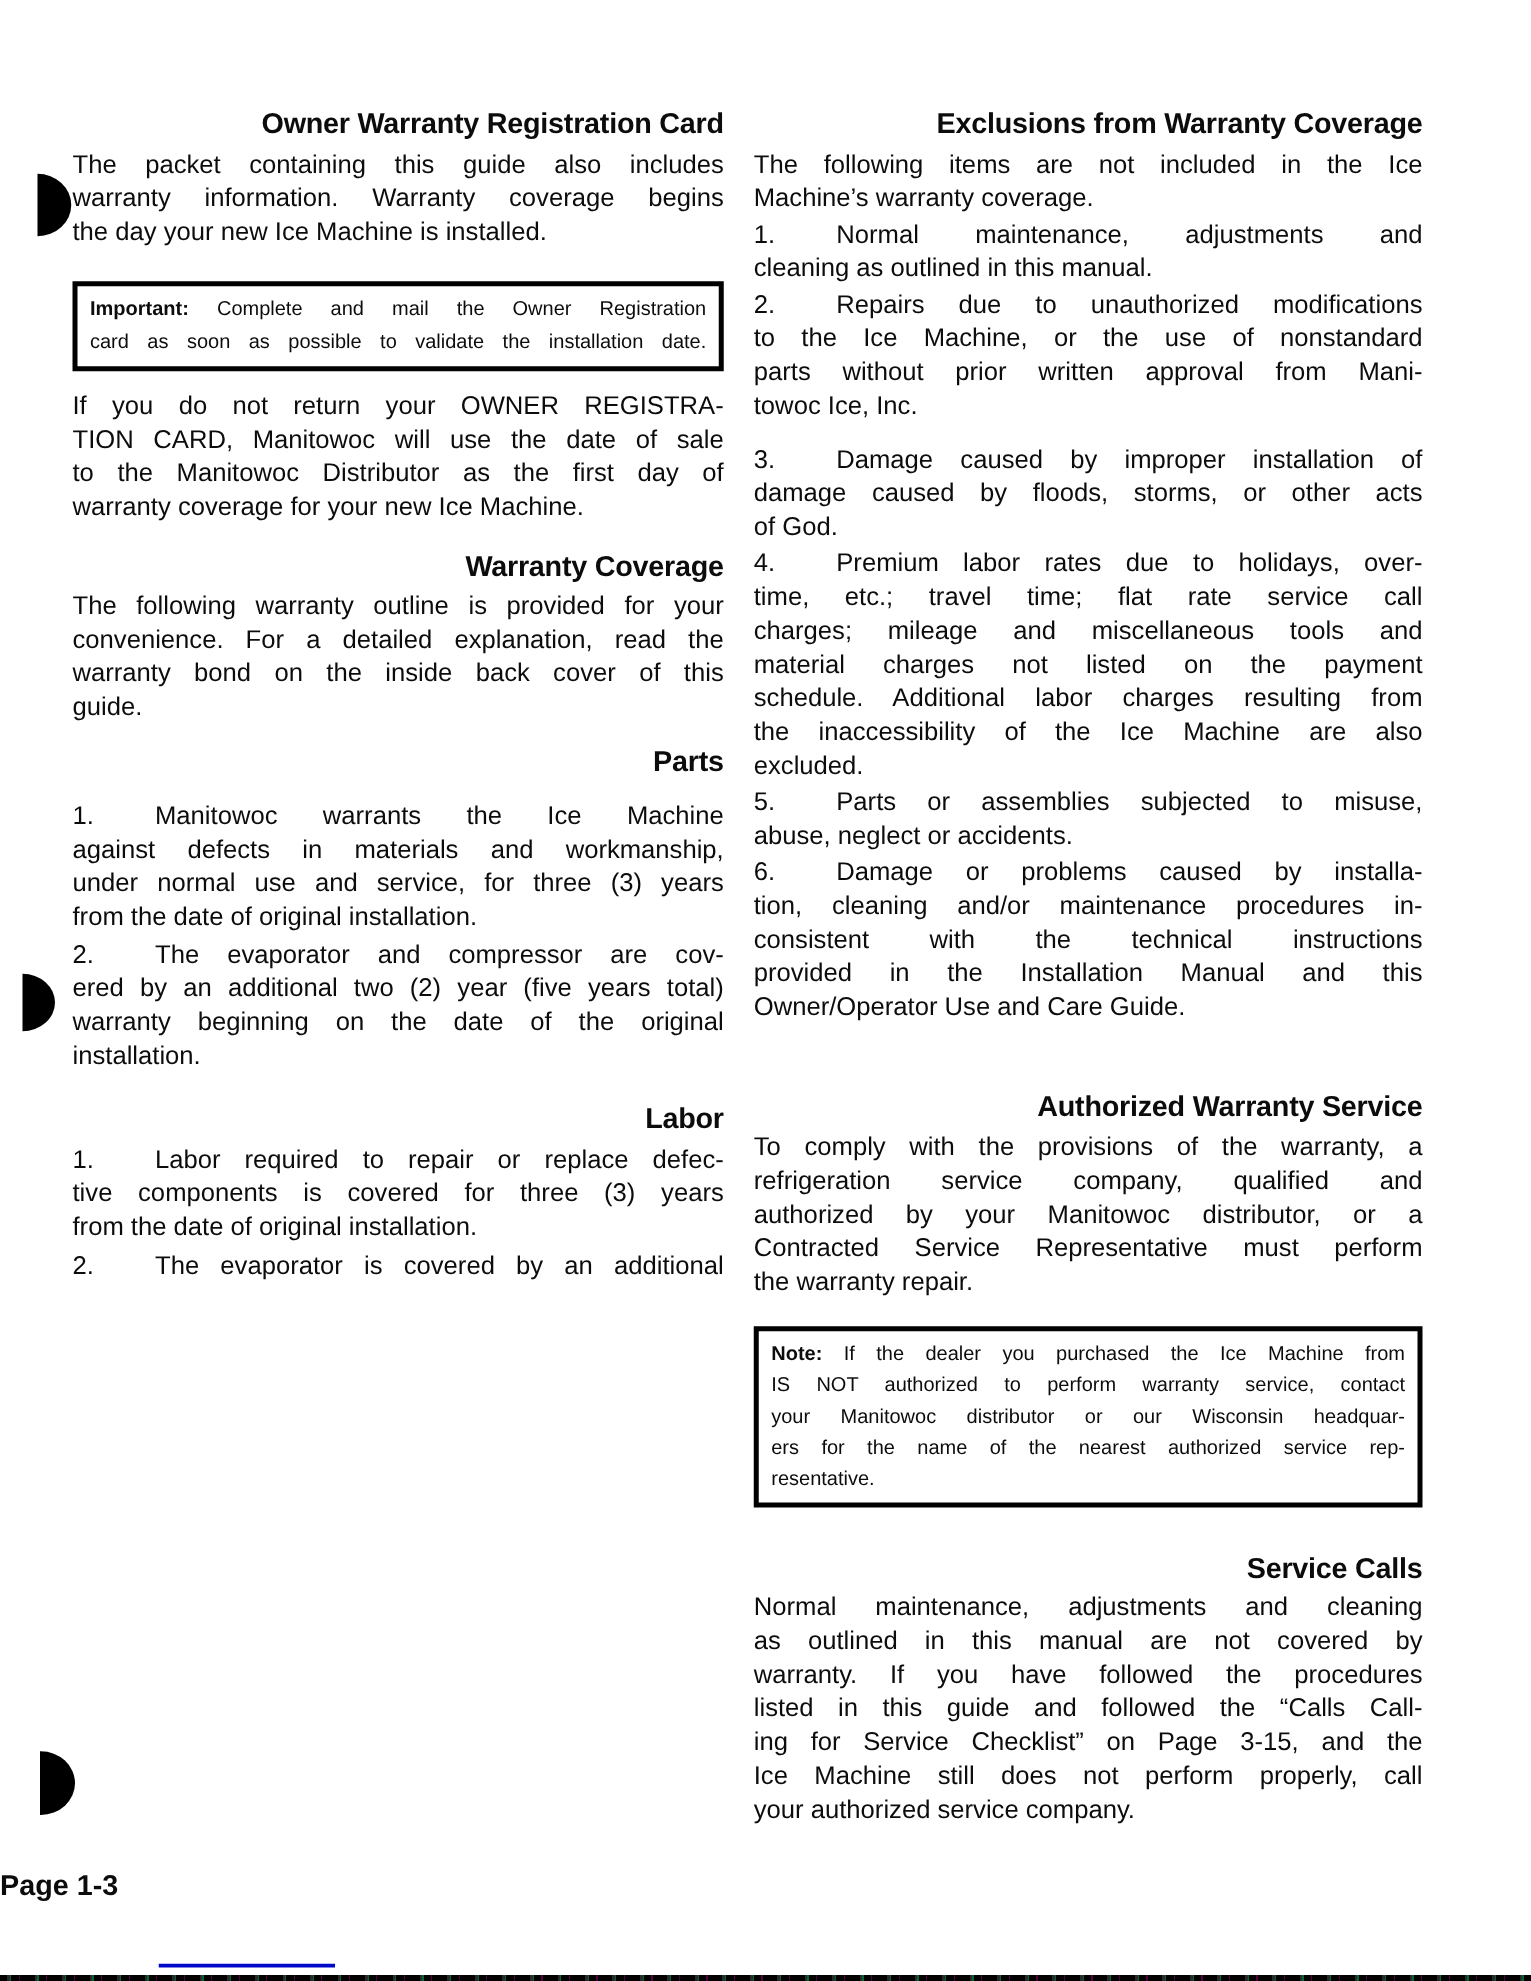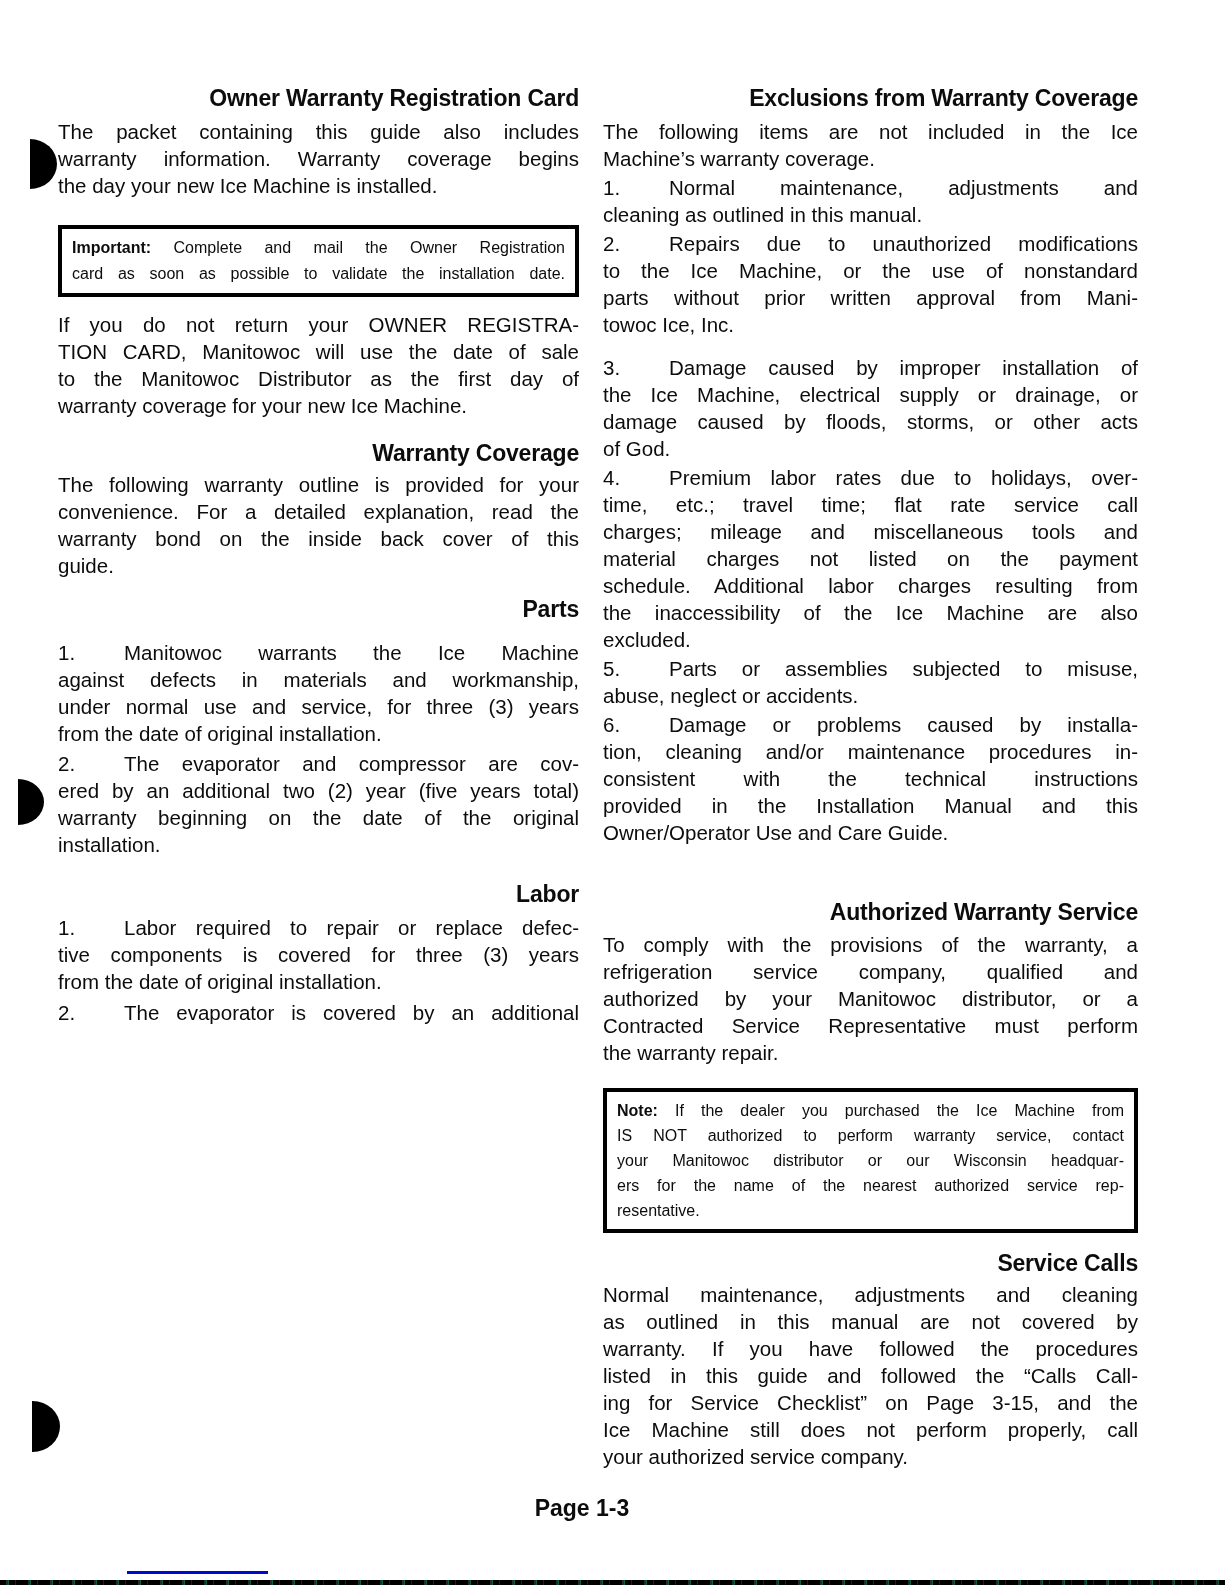--- a/index.html
+++ b/index.html
@@ -43,25 +43,23 @@
     background: #ffffff;
   }
   .callout .jl { font-size: 16px; line-height: 26px; }
   .callout.note .jl { line-height: 25px; }
 
   .footer {
     position: absolute;
     top: 1495px;
     left: 0;
     width: 1092px;
-    text-align: center;
     font-weight: bold;
     font-size: 23px;
     line-height: 26px;
-    padding-left: 36px;
   }
 
   .blob {
     position: absolute;
     background: #000000;
   }
   .blob1 { left: 30px; top: 139px; width: 27px; height: 50px; border-radius: 0 27px 27px 0 / 0 25px 25px 0; }
   .blob2 { left: 18px; top: 779px; width: 26px; height: 46px; border-radius: 0 26px 26px 0 / 0 23px 23px 0; }
   .blob3 { left: 32px; top: 1401px; width: 28px; height: 51px; border-radius: 0 28px 28px 0 / 0 26px 26px 0; }
 
@@ -174,21 +172,20 @@
       <div class="ilines">
           <div class="jl">to the Ice Machine, or the use of nonstandard</div>
           <div class="jl">parts without prior written approval from Mani-</div>
           <div class="jl">towoc Ice, Inc.</div>
         </div>
     </div>
 
     <div class="item" style="margin-top:16px">
       <div class="jl"><span class="num">3.</span><span>Damage caused by improper installation of</span></div>
       <div class="ilines">
-          <div class="jl">the Ice Machine, electrical supply or drainage, or</div>
           <div class="jl">damage caused by floods, storms, or other acts</div>
           <div class="jl">of God.</div>
         </div>
     </div>
 
     <div class="item" style="margin-top:2px">
       <div class="jl"><span class="num">4.</span><span>Premium labor rates due to holidays, over-</span></div>
       <div class="ilines">
           <div class="jl">time, etc.; travel time; flat rate service call</div>
           <div class="jl">charges; mileage and miscellaneous tools and</div>
@@ -227,21 +224,21 @@
       </div>
 
     <div class="callout note" style="margin-top:22px">
       <div class="jl"><b>Note:</b> <span>If the dealer you purchased the Ice Machine from</span></div>
       <div class="jl">IS NOT authorized to perform warranty service, contact</div>
       <div class="jl">your Manitowoc distributor or our Wisconsin headquar-</div>
       <div class="jl">ers for the name of the nearest authorized service rep-</div>
       <div class="jl lastleft">resentative.</div>
     </div>
 
-    <h2 class="hd" style="margin-top:16px">Service Calls</h2>
+    <h2 class="hd" style="margin-top:34px">Service Calls</h2>
 
     <div class="para" style="margin-top:4px">
         <div class="jl">Normal maintenance, adjustments and cleaning</div>
         <div class="jl">as outlined in this manual are not covered by</div>
         <div class="jl">warranty. If you have followed the procedures</div>
         <div class="jl">listed in this guide and followed the “Calls Call-</div>
         <div class="jl">ing for Service Checklist” on Page 3-15, and the</div>
         <div class="jl">Ice Machine still does not perform properly, call</div>
         <div class="jl">your authorized service company.</div>
       </div>

